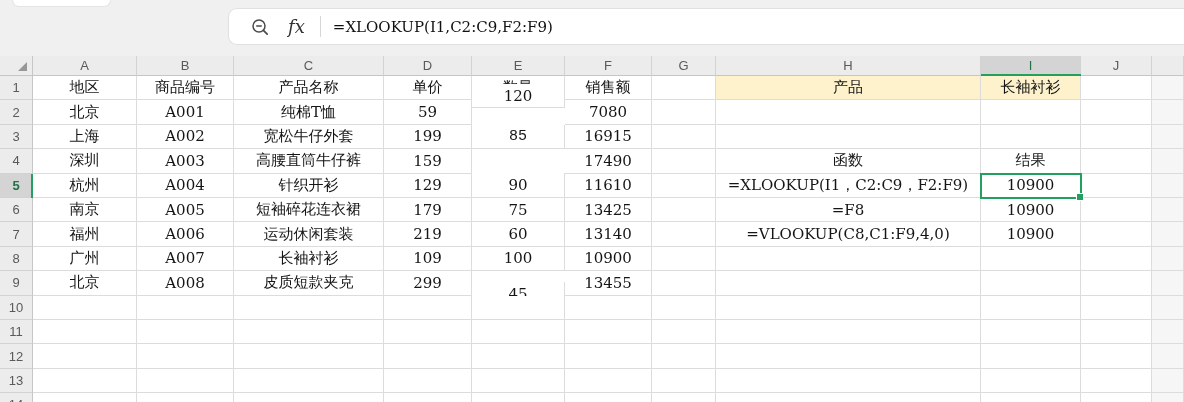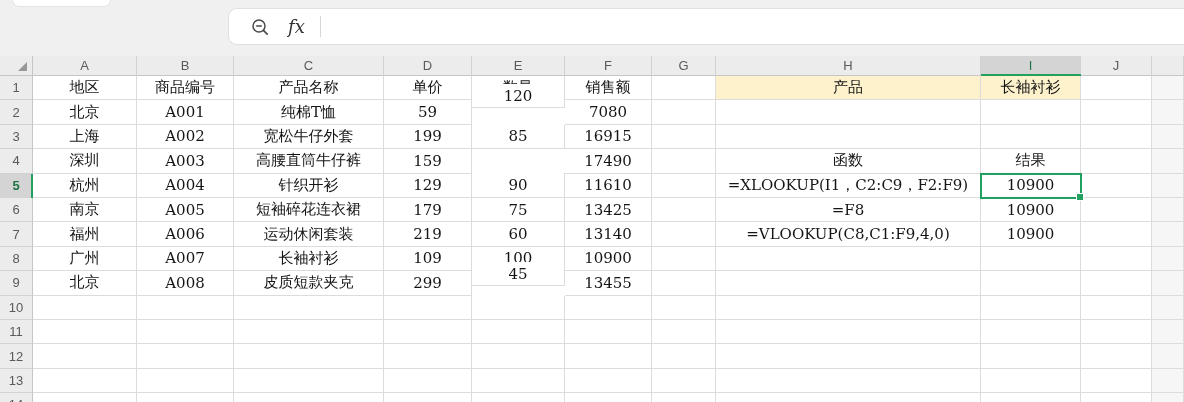--- a/index.html
+++ b/index.html
@@ -60,20 +60,21 @@
 
 
     <div class="fbar">
       <svg class="mag" width="18" height="18" viewBox="0 0 18 18">
         <circle cx="8" cy="8" r="6" fill="none" stroke="#4a4a4a" stroke-width="1.5"></circle>
         <line x1="5.2" y1="8" x2="10.8" y2="8" stroke="#4a4a4a" stroke-width="1.5"></line>
         <line x1="12.4" y1="12.4" x2="16.2" y2="16.2" stroke="#4a4a4a" stroke-width="1.7" stroke-linecap="round"></line>
       </svg>
       <span class="fx">fx</span>
       <span class="vdiv"></span>
+      <span class="formula">=XLOOKUP(I1,C2:C9,F2:F9)</span>
     </div>
   </div>
 
   <div id="grid">
       <div class="corner">
         <div class="tri"></div>
       </div>
       <div class="chdr" style="left: 33px; width: 104px;">A</div>
       <div class="chdr" style="left: 137px; width: 97px;">B</div>
       <div class="chdr" style="left: 234px; width: 150px;">C</div>
@@ -108,21 +109,21 @@
       <div class="cell" style="left: 652px; top: 100.4px; width: 64px; height: 24.4px;"></div>
       <div class="cell" style="left: 716px; top: 100.4px; width: 265px; height: 24.4px;"></div>
       <div class="cell" style="left: 981px; top: 100.4px; width: 100px; height: 24.4px;"></div>
       <div class="cell" style="left: 1081px; top: 100.4px; width: 71px; height: 24.4px;"></div>
       <div class="cell kcol" style="left: 1152px; top: 100.4px; width: 32px; height: 24.4px;"></div>
       <div class="rhdr" style="top: 124.8px; height: 24.4px;">3</div>
       <div class="cell" style="left: 33px; top: 124.8px; width: 104px; height: 24.4px;">上海</div>
       <div class="cell" style="left: 137px; top: 124.8px; width: 97px; height: 24.4px;">A002</div>
       <div class="cell" style="left: 234px; top: 124.8px; width: 150px; height: 24.4px;">宽松牛仔外套</div>
       <div class="cell" style="left: 384px; top: 124.8px; width: 88px; height: 24.4px;">199</div>
-      <div class="cell" style="left: 472px; top: 124.8px; width: 93px; height: 24.4px;">85</div>
+      <div class="cell" style="left: 472px; top: 124.8px; width: 93px; height: 24.4px; font-family: Liberation Mono, monospace;">85</div>
       <div class="cell" style="left: 565px; top: 124.8px; width: 87px; height: 24.4px;">16915</div>
       <div class="cell" style="left: 652px; top: 124.8px; width: 64px; height: 24.4px;"></div>
       <div class="cell" style="left: 716px; top: 124.8px; width: 265px; height: 24.4px;"></div>
       <div class="cell" style="left: 981px; top: 124.8px; width: 100px; height: 24.4px;"></div>
       <div class="cell" style="left: 1081px; top: 124.8px; width: 71px; height: 24.4px;"></div>
       <div class="cell kcol" style="left: 1152px; top: 124.8px; width: 32px; height: 24.4px;"></div>
       <div class="rhdr" style="top: 149.2px; height: 24.4px;">4</div>
       <div class="cell" style="left: 33px; top: 149.2px; width: 104px; height: 24.4px;">深圳</div>
       <div class="cell" style="left: 137px; top: 149.2px; width: 97px; height: 24.4px;">A003</div>
       <div class="cell" style="left: 234px; top: 149.2px; width: 150px; height: 24.4px;">高腰直筒牛仔裤</div>
@@ -181,21 +182,21 @@
       <div class="cell" style="left: 652px; top: 246.8px; width: 64px; height: 24.4px;"></div>
       <div class="cell" style="left: 716px; top: 246.8px; width: 265px; height: 24.4px;"></div>
       <div class="cell" style="left: 981px; top: 246.8px; width: 100px; height: 24.4px;"></div>
       <div class="cell" style="left: 1081px; top: 246.8px; width: 71px; height: 24.4px;"></div>
       <div class="cell kcol" style="left: 1152px; top: 246.8px; width: 32px; height: 24.4px;"></div>
       <div class="rhdr" style="top: 271.2px; height: 24.4px;">9</div>
       <div class="cell" style="left: 33px; top: 271.2px; width: 104px; height: 24.4px;">北京</div>
       <div class="cell" style="left: 137px; top: 271.2px; width: 97px; height: 24.4px;">A008</div>
       <div class="cell" style="left: 234px; top: 271.2px; width: 150px; height: 24.4px;">皮质短款夹克</div>
       <div class="cell" style="left: 384px; top: 271.2px; width: 88px; height: 24.4px;">299</div>
-      <div class="cell" style="left: 472px; top: 262px; width: 93px; height: 24.4px;">45</div>
+      <div class="cell" style="left: 472px; top: 282px; width: 93px; height: 24.4px;">45</div>
       <div class="cell" style="left: 565px; top: 271.2px; width: 87px; height: 24.4px;">13455</div>
       <div class="cell" style="left: 652px; top: 271.2px; width: 64px; height: 24.4px;"></div>
       <div class="cell" style="left: 716px; top: 271.2px; width: 265px; height: 24.4px;"></div>
       <div class="cell" style="left: 981px; top: 271.2px; width: 100px; height: 24.4px;"></div>
       <div class="cell" style="left: 1081px; top: 271.2px; width: 71px; height: 24.4px;"></div>
       <div class="cell kcol" style="left: 1152px; top: 271.2px; width: 32px; height: 24.4px;"></div>
       <div class="rhdr" style="top: 295.6px; height: 24.4px;">10</div>
       <div class="cell" style="left: 33px; top: 295.6px; width: 104px; height: 24.4px;"></div>
       <div class="cell" style="left: 137px; top: 295.6px; width: 97px; height: 24.4px;"></div>
       <div class="cell" style="left: 234px; top: 295.6px; width: 150px; height: 24.4px;"></div>

